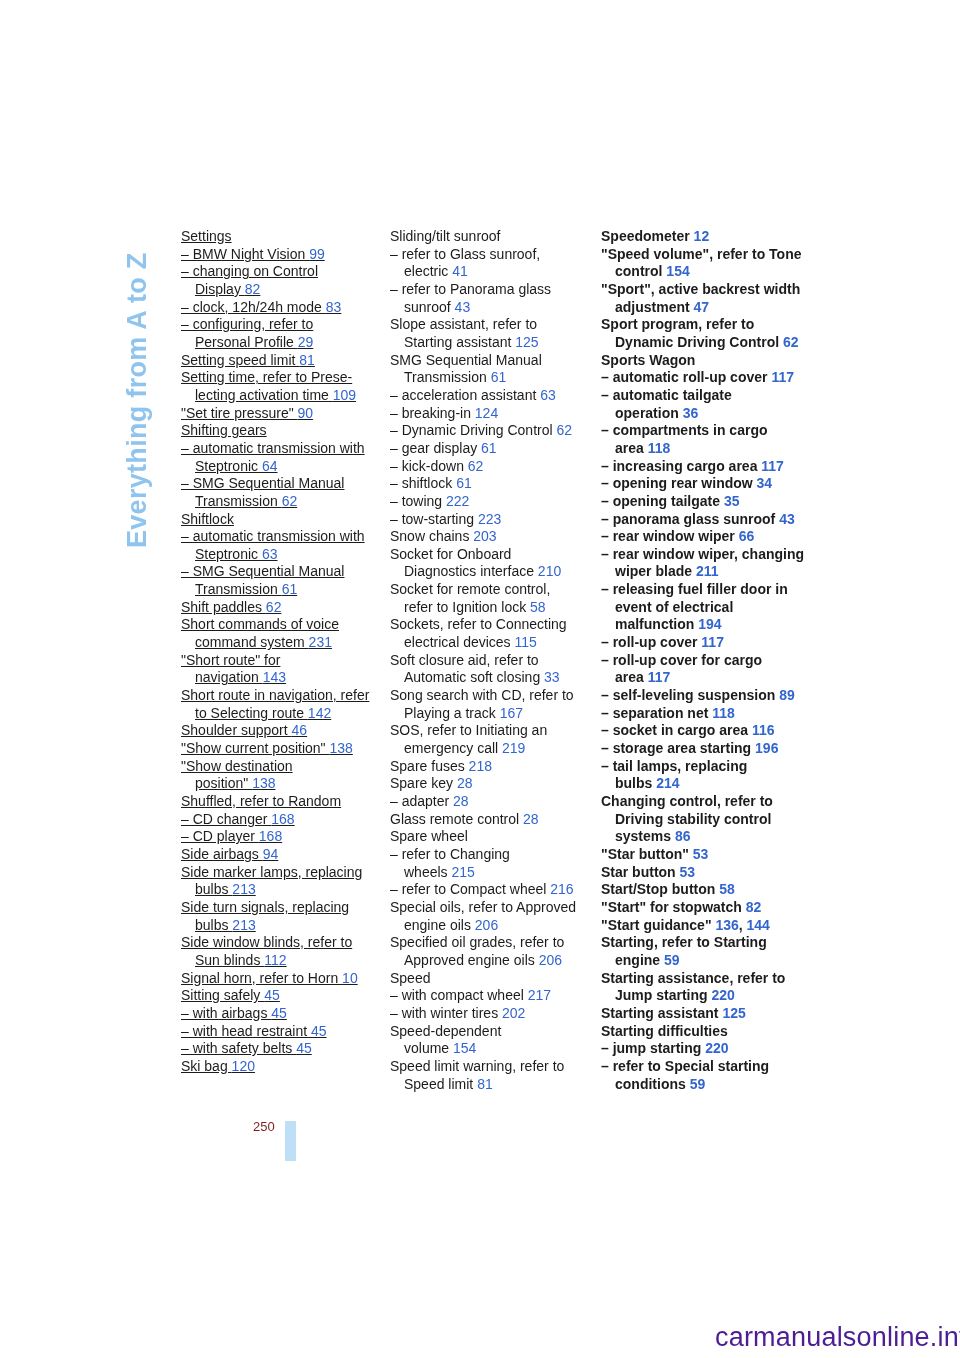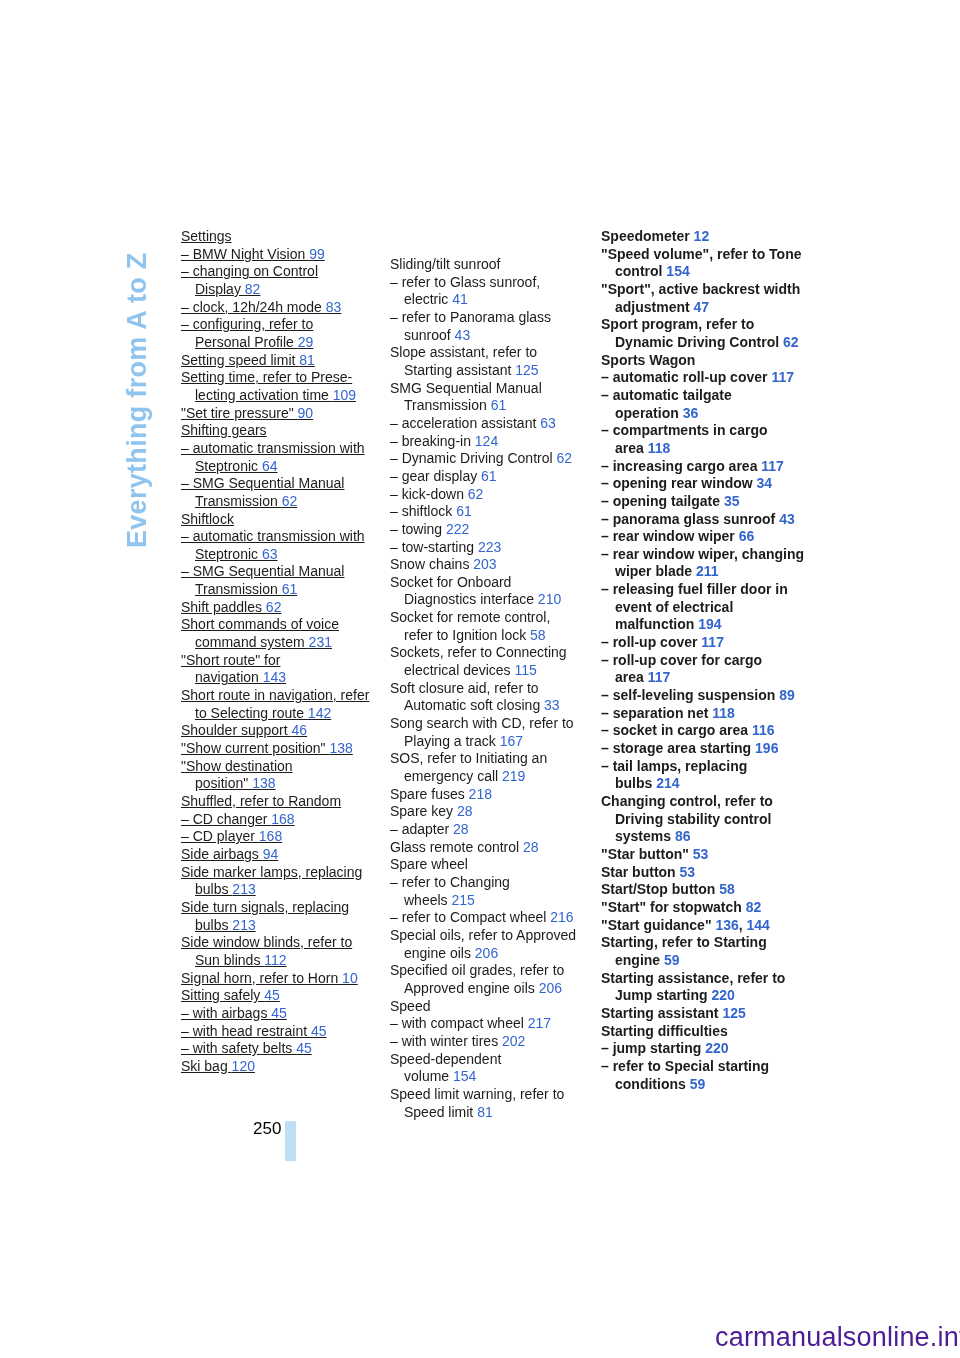--- a/index.html
+++ b/index.html
@@ -28,35 +28,35 @@
     color: #8fc4ef;
     letter-spacing: 0.3px;
   }
 
   
   .index-column {
     position: absolute; top: 228px;
     width: 208px;
   }
   .col-1 { left: 181px; text-decoration: underline; }
-  .col-2 { left: 390px; margin-top: 28px; }
+  .col-2 { left: 390px; }
   .col-3 { left: 601px; font-weight: bold; }
   .line {
     font-size: 14px;
     line-height: 17.65px;
     white-space: pre;
     color: #1c1c1c;
   }
   .line.cont { padding-left: 14px; }
   .ref { color: #3365cf; }
 
   
   .page-number {
     position: absolute; left: 253px; top: 1119px;
-    font-size: 17px; color: #000000;
+    font-size: 13px; color: #7f1d1d;
   }
   .page-number-bar {
     position: absolute; left: 285px; top: 1121px;
     width: 11px; height: 40px;
     background: #bfdff7;
   }
 
   .watermark {
     position: absolute; left: 715px; top: 1322px;
     font-size: 27px; color: #4c1d95;

